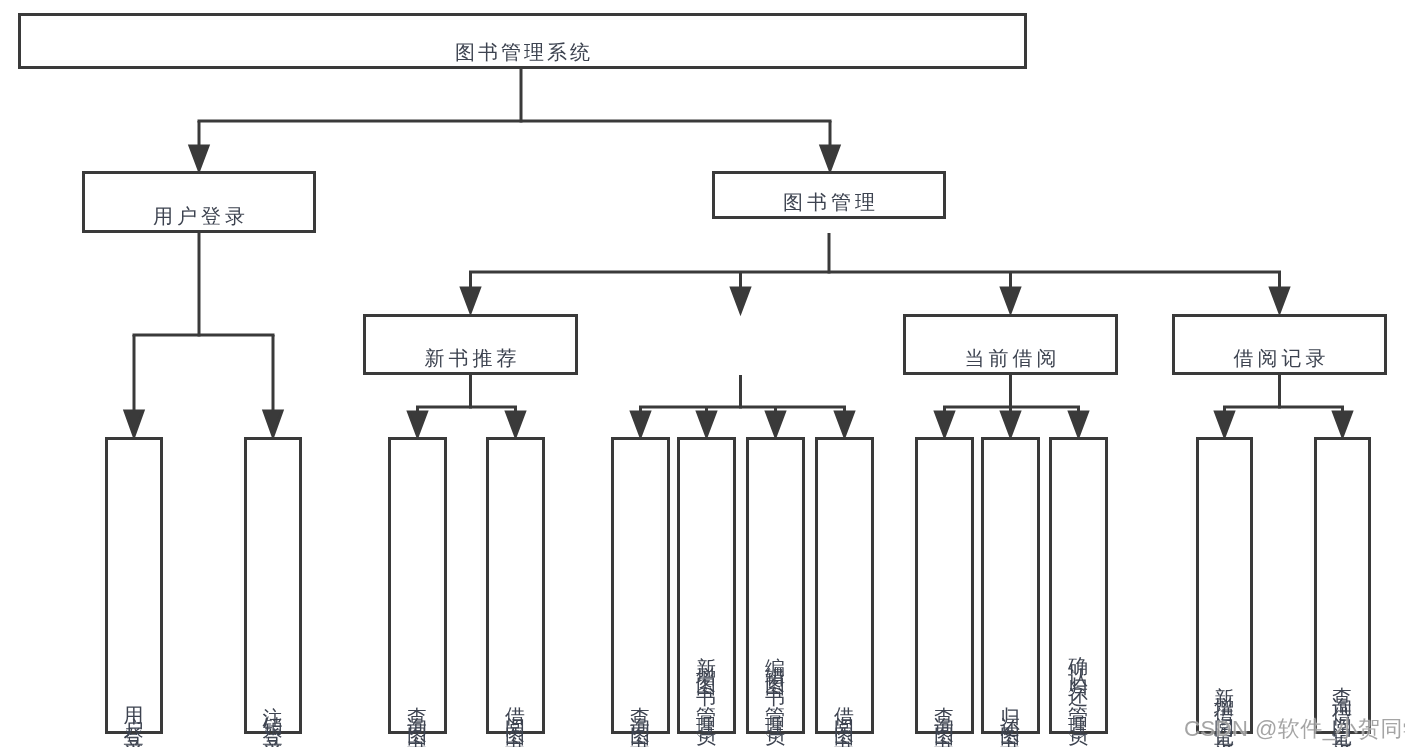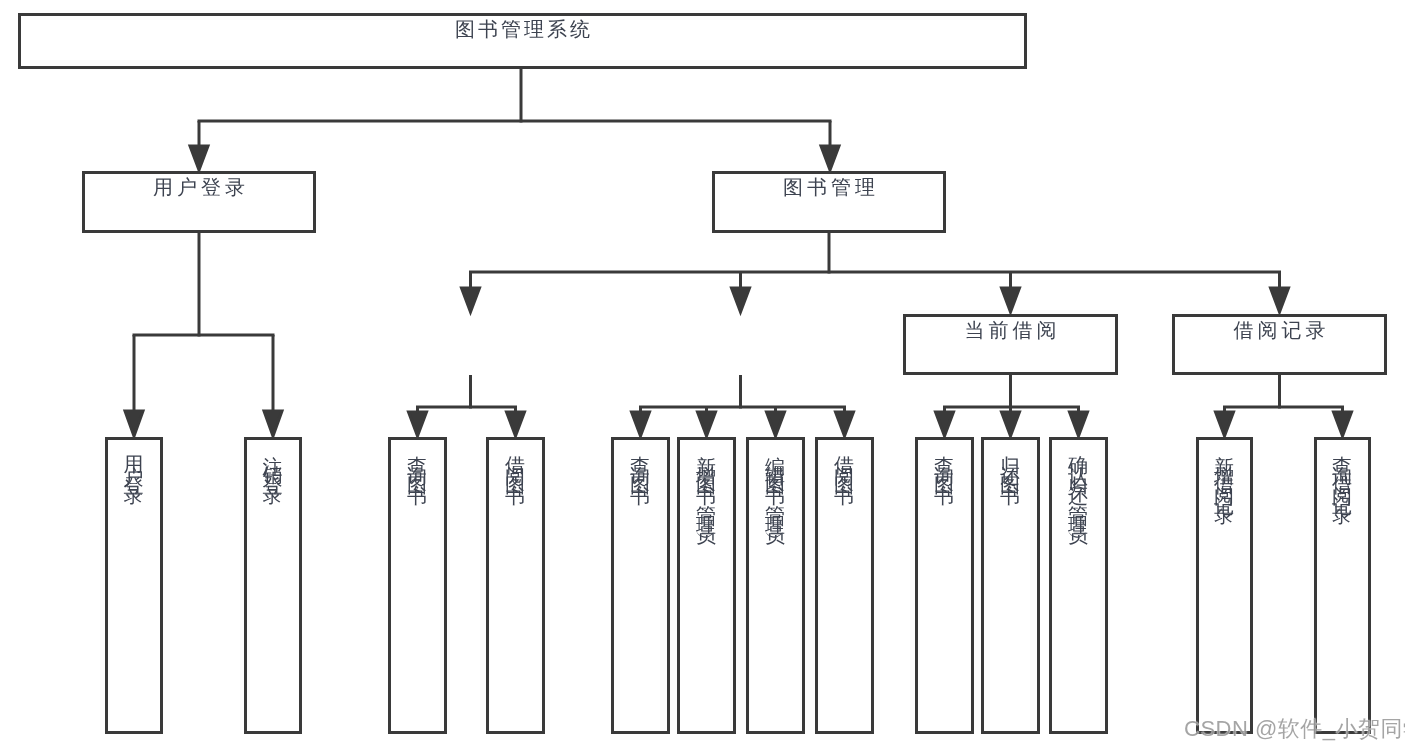--- a/index.html
+++ b/index.html
@@ -17,21 +17,21 @@
   .wires {
     position: absolute;
     left: 0; top: 0;
     width: 1405px; height: 747px;
   }
   .box {
     position: absolute;
     border: 3px solid #3a3a3a;
     background: #ffffff;
     display: flex;
-    align-items: flex-start;
+    align-items: flex-end;
     justify-content: center;
     color: #3d4350;
   }
   .hbox {
     font-size: 20px;
     letter-spacing: 4px;
     text-indent: 4px; 
     white-space: nowrap;
   }
   .root-box { letter-spacing: 3px; text-indent: 3px; }
@@ -123,24 +123,27 @@
     <polygon points="1333.5,412 1351.5,412 1342.5,436"></polygon>
   </svg>
 
   <div class="box hbox root-box" style="left:18px;top:13px;width:1009px;height:56px">
     <span>图书管理系统</span>
   </div>
 
   <div class="box hbox" style="left:82px;top:171px;width:234px;height:62px">
     <span>用户登录</span>
   </div>
-  <div class="box hbox" style="left:712px;top:171px;width:234px;height:62px">
+  <div class="box hbox" style="left:712px;top:171px;width:234px;height:48px">
     <span>图书管理</span>
   </div>
 
+  <div class="box hbox" style="left:363px;top:314px;width:215px;height:61px">
+    <span>新书推荐</span>
+  </div>
   <div class="box hbox" style="left:1172px;top:314px;width:215px;height:61px">
     <span>借阅记录</span>
   </div>
   <div class="box hbox" style="left:903px;top:314px;width:215px;height:61px">
     <span>当前借阅</span>
   </div>
 
   <div class="box vbox" style="left:105px;top:437px;width:58px;height:297px">
     <span class="vtext">用户登录</span>
   </div>

